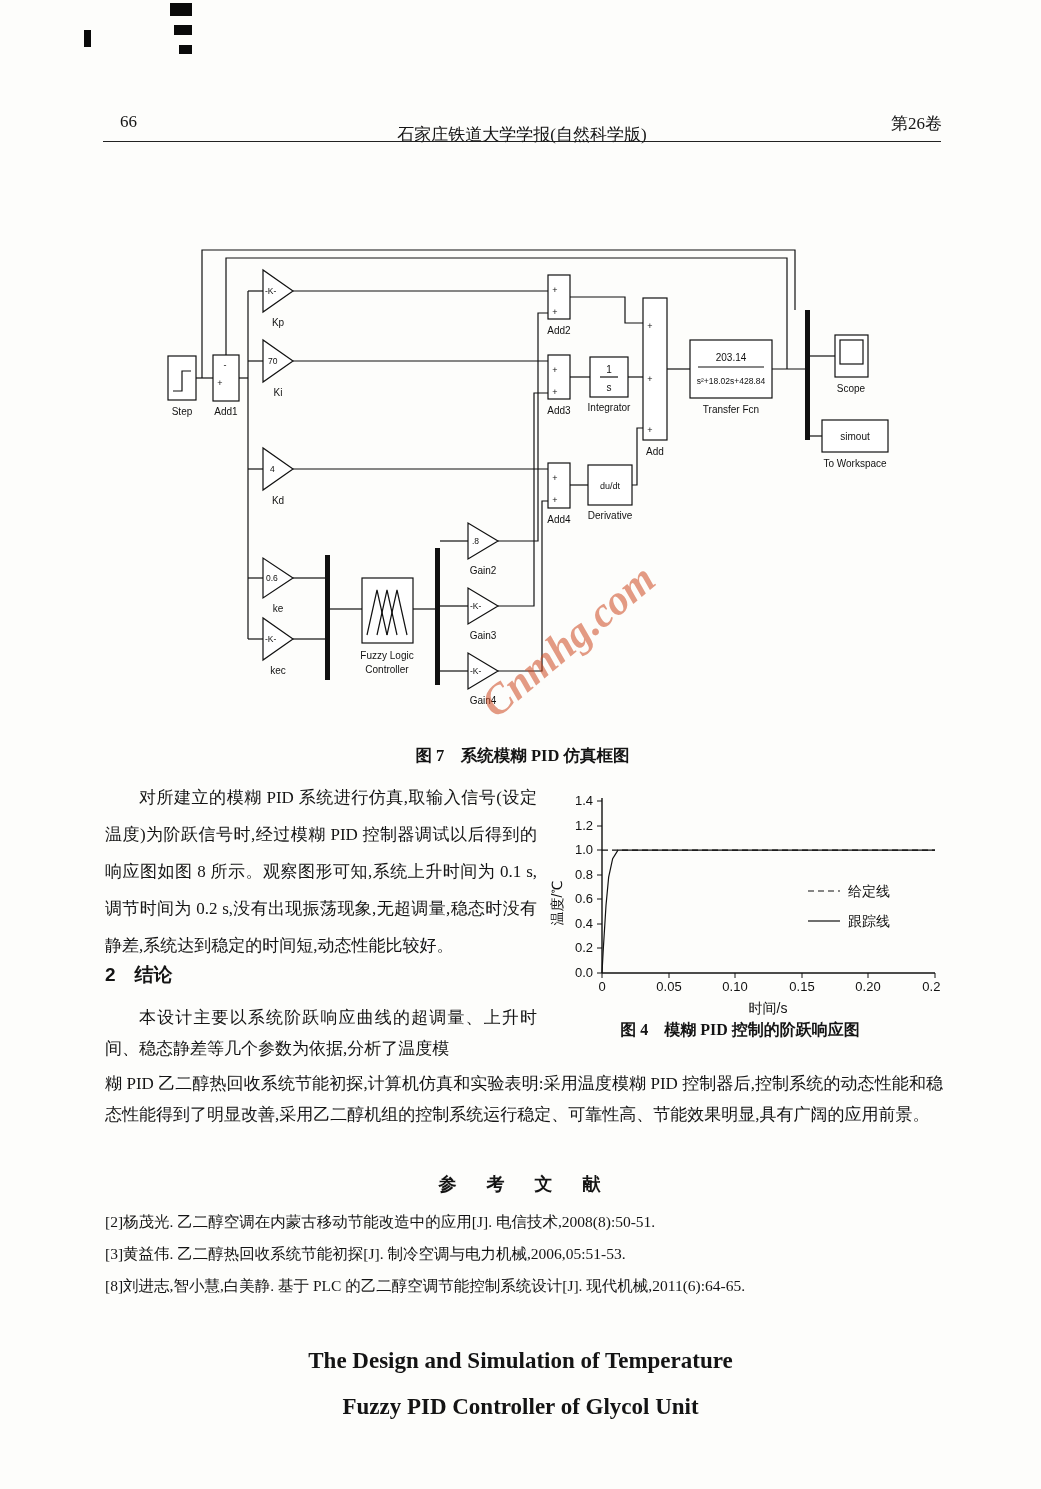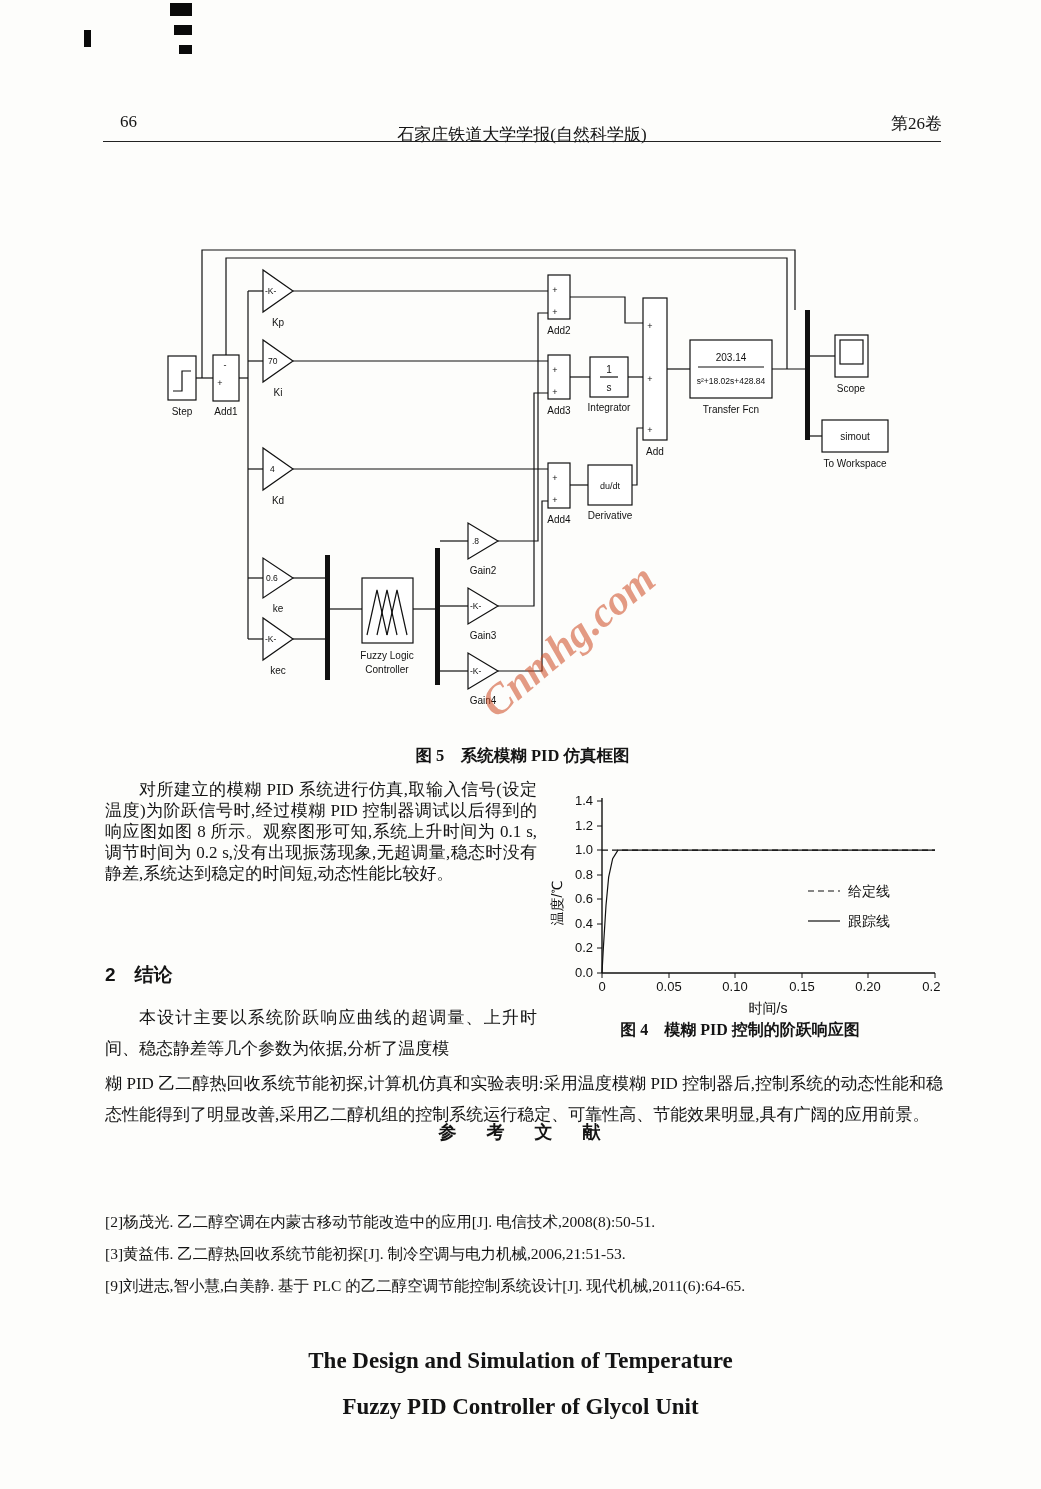--- a/index.html
+++ b/index.html
@@ -3,21 +3,21 @@
 <meta charset="utf-8">
 <style>
   html,body{margin:0;padding:0;}
   body{width:1041px;height:1489px;background:#fdfdfb;font-family:"Liberation Serif",serif;color:#141414;}
   .page{position:relative;width:1041px;height:1489px;overflow:hidden;border-radius:10px;}
   .abs{position:absolute;}
   .scan-mark{position:absolute;background:#0a0a0a;}
   .hdr{font-size:17px;}
   .rule{position:absolute;left:103px;top:141px;width:838px;height:1px;background:#222;}
   .para{font-size:17.5px;line-height:35px;text-align:justify;}
-  .para2{font-size:17px;line-height:21px;text-align:justify;text-indent:2em;}
+  .para2{font-size:17px;line-height:37px;text-align:justify;text-indent:2em;}
   .cap{font-weight:bold;font-size:16.5px;text-align:center;}
   .sec-h{font-weight:bold;font-size:19px;font-family:"Liberation Sans",sans-serif;}
   .refs-h{font-weight:bold;font-size:18px;text-align:center;letter-spacing:6px;}
   .ref-item{font-size:15.5px;line-height:20px;margin-bottom:12px;}
   .title-en{font-weight:bold;font-size:23px;text-align:center;font-family:"Liberation Serif",serif;}
   .watermark{position:absolute;left:452px;top:588px;width:300px;transform:rotate(-40deg);
     font-size:42px;font-style:italic;font-weight:bold;color:rgba(205,72,32,0.55);
     font-family:"Liberation Serif",serif;pointer-events:none;}
   svg text{font-family:"Liberation Sans",sans-serif;fill:#111;}
   .blk{fill:#fff;stroke:#111;stroke-width:1.2;}
@@ -210,21 +210,21 @@
 
     <g>
       <rect class="blk" x="692" y="177" width="66" height="32"></rect>
       <text class="lbl" x="725" y="197">simout</text>
       <text class="lbl" x="725" y="224">To Workspace</text>
     </g>
   </svg>
 
   <div class="watermark">Cnmhg.com</div>
 
-  <div class="abs cap" style="left:105px;top:745px;width:835px;">图 5　系统模糊 PID 仿真框图</div>
+  <div class="abs cap" style="left:105px;top:745px;width:835px;">图 7　系统模糊 PID 仿真框图</div>
 
   <div class="abs para2" style="left:105px;top:779px;width:432px;">对所建立的模糊 PID 系统进行仿真,取输入信号(设定温度)为阶跃信号时,经过模糊 PID 控制器调试以后得到的响应图如图 8 所示。观察图形可知,系统上升时间为 0.1 s,调节时间为 0.2 s,没有出现振荡现象,无超调量,稳态时没有静差,系统达到稳定的时间短,动态性能比较好。</div>
 
   <svg class="abs" style="left:540px;top:783px;" width="400" height="235" viewBox="0 0 400 235">
     <g>
       <line class="axis" x1="62" y1="15" x2="62" y2="190"></line>
       <line class="axis" x1="62" y1="190" x2="395" y2="190"></line>
     </g>
     <g>
       <line class="tick" x1="62" y1="190" x2="62" y2="195"></line>
@@ -272,23 +272,23 @@
     </g>
   </svg>
 
   <div class="abs cap" style="left:540px;top:1020px;width:400px;font-size:16px;">图 4　模糊 PID 控制的阶跃响应图</div>
 
   <div class="abs sec-h" style="left:105px;top:962px;">2　结论</div>
 
   <div class="abs para2" style="left:105px;top:1002px;width:432px;line-height:31px;">本设计主要以系统阶跃响应曲线的超调量、上升时间、稳态静差等几个参数为依据,分析了温度模</div>
   <div class="abs para2" style="left:105px;top:1068px;width:838px;line-height:31px;text-indent:0;">糊 PID 乙二醇热回收系统节能初探,计算机仿真和实验表明:采用温度模糊 PID 控制器后,控制系统的动态性能和稳态性能得到了明显改善,采用乙二醇机组的控制系统运行稳定、可靠性高、节能效果明显,具有广阔的应用前景。</div>
 
-  <div class="abs refs-h" style="left:105px;top:1120px;width:835px;">参　考　文　献</div>
+  <div class="abs refs-h" style="left:105px;top:1172px;width:835px;">参　考　文　献</div>
   <div class="abs" style="left:105px;top:1212px;width:845px;">
     <div class="ref-item">[2]杨茂光. 乙二醇空调在内蒙古移动节能改造中的应用[J]. 电信技术,2008(8):50-51.</div>
-    <div class="ref-item">[3]黄益伟. 乙二醇热回收系统节能初探[J]. 制冷空调与电力机械,2006,21:51-53.</div>
-    <div class="ref-item">[9]刘进志,智小慧,白美静. 基于 PLC 的乙二醇空调节能控制系统设计[J]. 现代机械,2011(6):64-65.</div>
+    <div class="ref-item">[3]黄益伟. 乙二醇热回收系统节能初探[J]. 制冷空调与电力机械,2006,05:51-53.</div>
+    <div class="ref-item">[8]刘进志,智小慧,白美静. 基于 PLC 的乙二醇空调节能控制系统设计[J]. 现代机械,2011(6):64-65.</div>
   </div>
 
   <div class="abs title-en" style="left:0;top:1348px;width:1041px;">The Design and Simulation of Temperature</div>
   <div class="abs title-en" style="left:0;top:1394px;width:1041px;">Fuzzy PID Controller of Glycol Unit</div>
 
 </div>
 
 </body></html>

